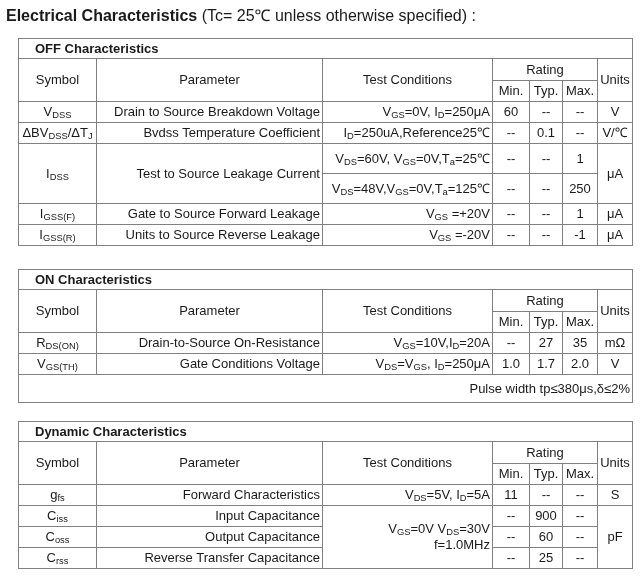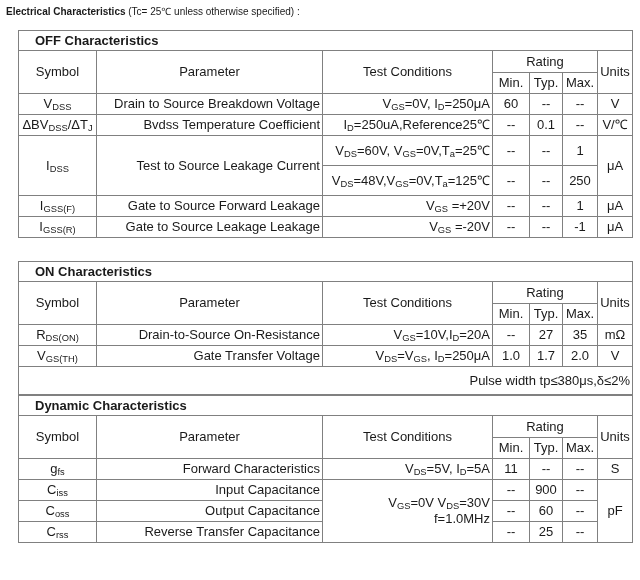--- a/index.html
+++ b/index.html
@@ -1,21 +1,21 @@
 <!DOCTYPE html>
 <html><head>
 <meta charset="utf-8">
 <style>
   html,body{margin:0;padding:0;}
   body{
     width:640px;height:580px;background:#ffffff;
     font-family:"Liberation Sans", sans-serif;
     color:#1a1a1a;overflow:hidden;
   }
-  .title{padding:4px 0 0 6px;font-size:10px;letter-spacing:0;}
+  .title{padding:4px 0 0 6px;font-size:16px;letter-spacing:0;}
   .title .b{font-weight:bold;}
   table.spec{
     border-collapse:collapse;table-layout:fixed;
     margin-left:18px;width:614px;font-size:13px;
   }
   table.spec td{
     border:1px solid #808080;
     padding:0 2px;height:20px;line-height:1.05;
     overflow:hidden;white-space:nowrap;vertical-align:middle;
   }
@@ -23,21 +23,21 @@
   tr.h1 td{height:21px;}
   tr.h2 td{height:20px;}
   tr.tall td{height:29px;}
   tr.note td{height:27px;padding-left:16px;}
   .c{text-align:center;}
   .l{text-align:right;}
   sub{font-size:0.72em;line-height:0;vertical-align:-2px;letter-spacing:0;}
   .cond2{line-height:1.25;}
   #off-table{margin-top:12px;}
   #on-table{margin-top:23px;}
-  #dyn-table{}
+  #dyn-table{margin-top:18px;}
 </style>
 </head>
 <body>
 
 <div>
 
   <div class="title">
     <span class="b">Electrical Characteristics</span><span> (Tc= 25℃  unless otherwise specified) :</span>
   </div>
 
@@ -104,21 +104,21 @@
       <td class="c">I<sub>GSS(F)</sub></td>
       <td class="l">Gate to Source Forward Leakage</td>
       <td class="l">V<sub>GS</sub> =+20V</td>
       <td class="c">--</td>
       <td class="c">--</td>
       <td class="c">1</td>
       <td class="c">μA</td>
     </tr>
     <tr>
       <td class="c">I<sub>GSS(R)</sub></td>
-      <td class="l">Gate to Source Leakage Leakage</td>
+      <td class="l">Units to Source Reverse Leakage</td>
       <td class="l">V<sub>GS</sub> =-20V</td>
       <td class="c">--</td>
       <td class="c">--</td>
       <td class="c">-1</td>
       <td class="c">μA</td>
     </tr>
   </tbody>
     </table>
 
   <table class="spec" id="on-table">
@@ -151,21 +151,21 @@
       <td class="c">R<sub>DS(ON)</sub></td>
       <td class="l">Drain-to-Source On-Resistance</td>
       <td class="l">V<sub>GS</sub>=10V,I<sub>D</sub>=20A</td>
       <td class="c">--</td>
       <td class="c">27</td>
       <td class="c">35</td>
       <td class="c">mΩ</td>
     </tr>
     <tr>
       <td class="c">V<sub>GS(TH)</sub></td>
-      <td class="l">Gate Transfer Voltage</td>
+      <td class="l">Gate Conditions Voltage</td>
       <td class="l">V<sub>DS</sub>=V<sub>GS</sub>, I<sub>D</sub>=250μA</td>
       <td class="c">1.0</td>
       <td class="c">1.7</td>
       <td class="c">2.0</td>
       <td class="c">V</td>
     </tr>
     <tr class="note">
       <td colspan="7" class="l">Pulse width tp≤380μs,δ≤2%</td>
     </tr>
   </tbody>

